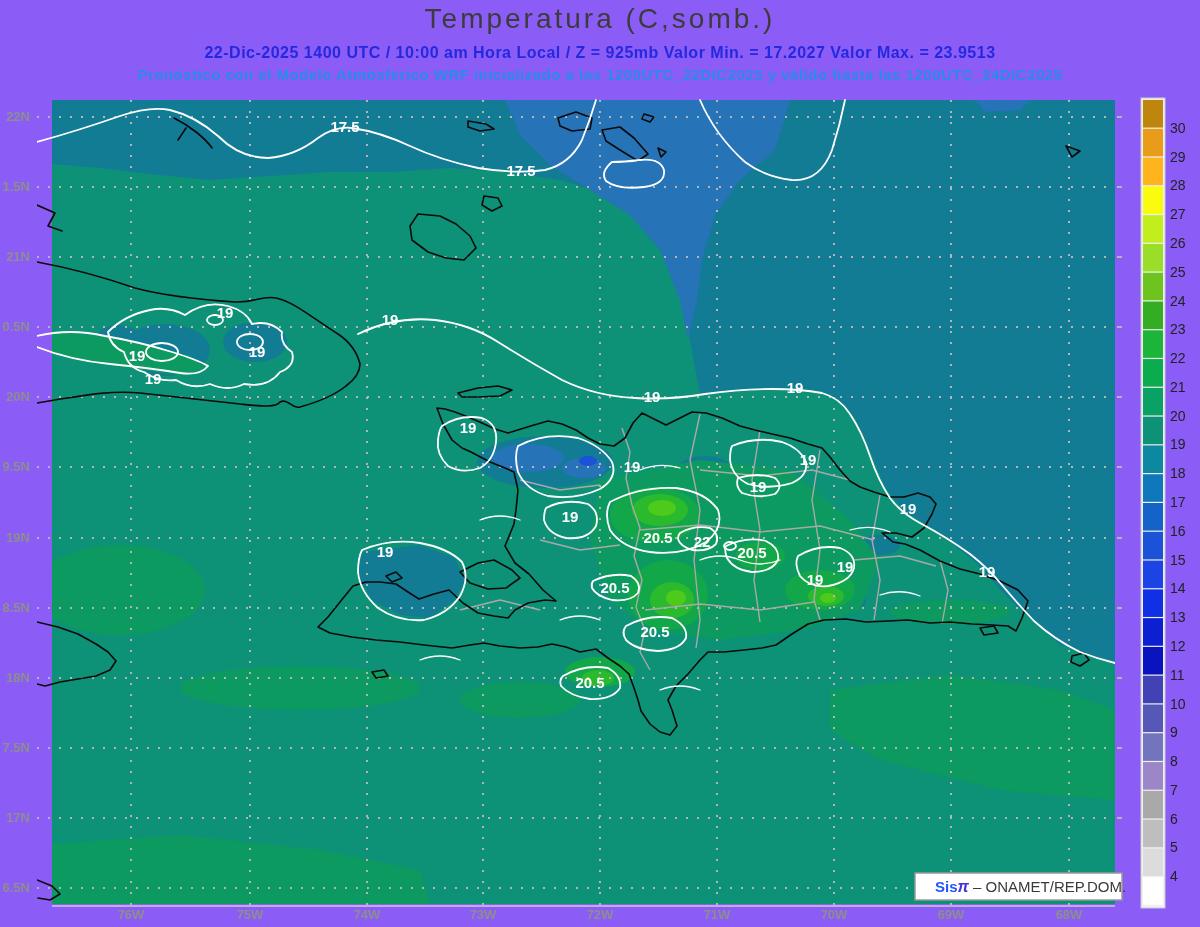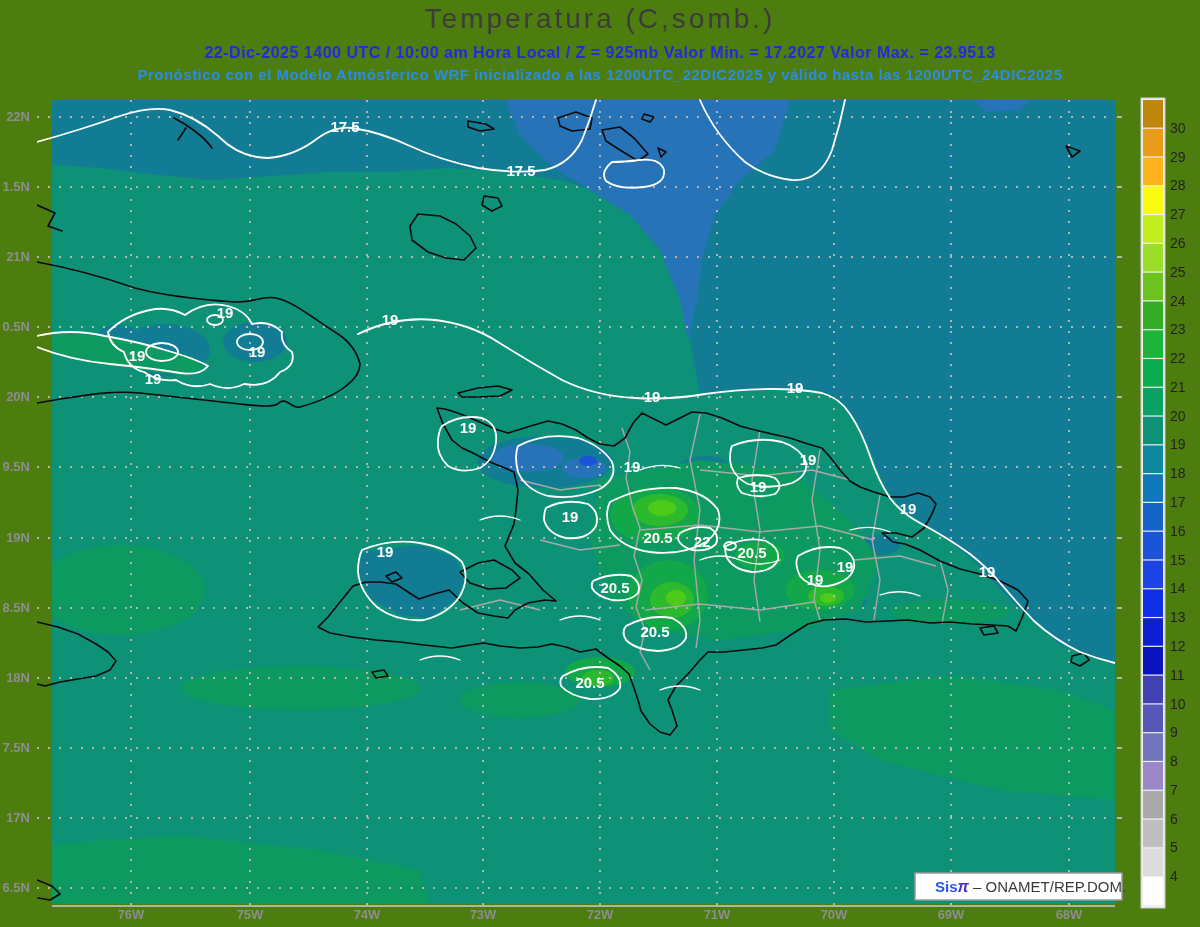--- a/index.html
+++ b/index.html
@@ -1,17 +1,17 @@
 <!DOCTYPE html>
 <html><head>
 <meta charset="utf-8">
 <style>
   html,body{margin:0;padding:0;background:#fff;width:1200px;height:927px;overflow:hidden;
     font-family:"Liberation Sans",sans-serif;}
-  #stage{position:relative;width:1200px;height:927px;background:#4d7c0f;}
+  #stage{position:relative;width:1200px;height:927px;background:#8b5cf6;}
   svg{position:absolute;left:0;top:0;}
   text{font-family:"Liberation Sans",sans-serif;}
   .title-t{font-size:28px;letter-spacing:3px;fill:#3c3c3c;}
   .sub1-t{font-size:16px;letter-spacing:0.5px;fill:#2429e0;font-weight:bold;}
   .sub2-t{font-size:15px;letter-spacing:0.5px;fill:#2b8be8;font-weight:bold;}
   .axis-t{font-size:13px;fill:#8e8e8e;font-weight:bold;}
   .cbar-t{font-size:14px;fill:#222;}
   .clab-t{font-size:15px;fill:#ffffff;font-weight:bold;}
   .wm-brand{font-size:15px;fill:#2255ff;font-weight:bold;}
   .wm-pi{font-size:16px;fill:#4433cc;font-style:italic;font-weight:bold;}

